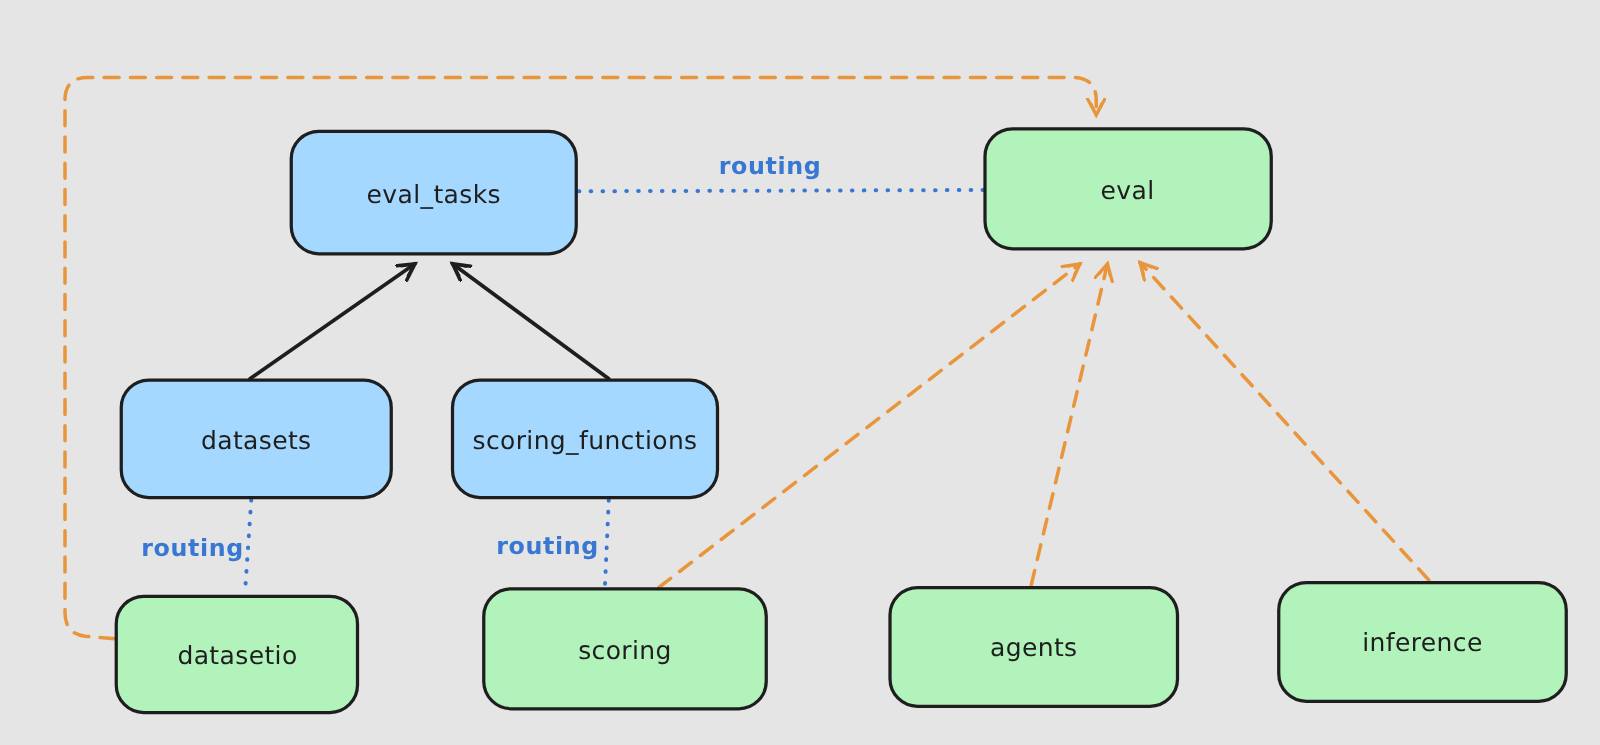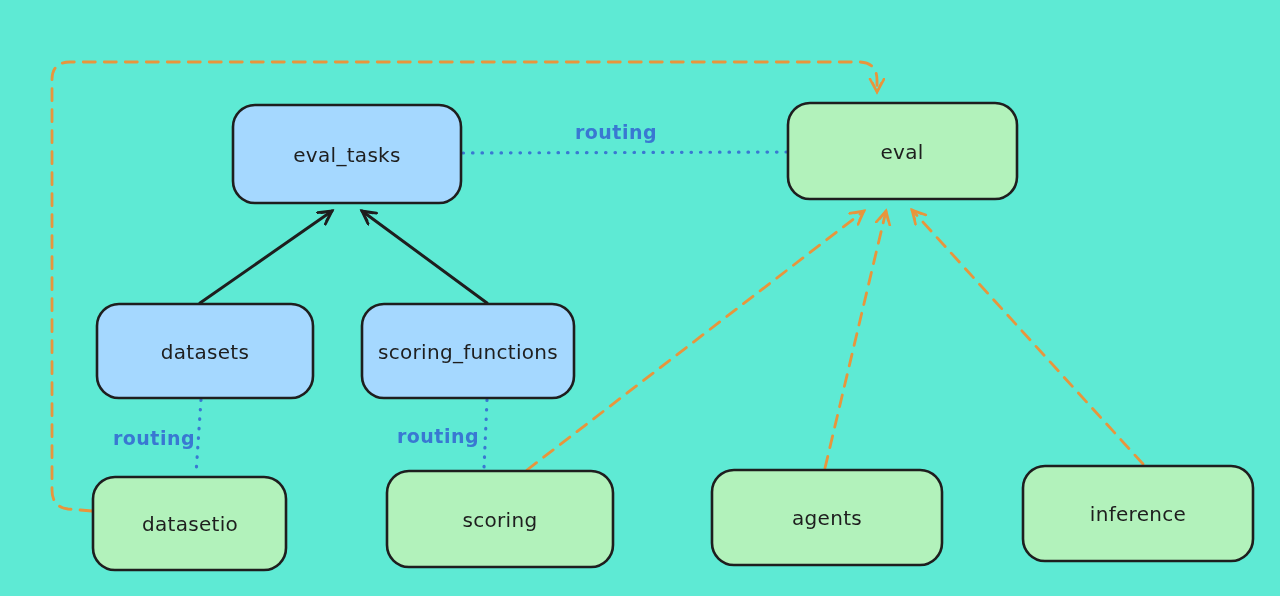--- a/index.html
+++ b/index.html
@@ -7,21 +7,21 @@
     padding: 0;
     background: #ffffff;
     width: 1280px;
     height: 596px;
     overflow: hidden;
   }
   .canvas-wrap {
     position: relative;
     width: 1280px;
     height: 596px;
-    background: #5eead4;
+    background: #e5e5e5;
   }
   .node-label {
     font-family: "DejaVu Sans", sans-serif;
     font-size: 20px;
     fill: #1e1e1e;
     text-anchor: middle;
     dominant-baseline: central;
     letter-spacing: 0.3px;
   }
   .routing-label {

